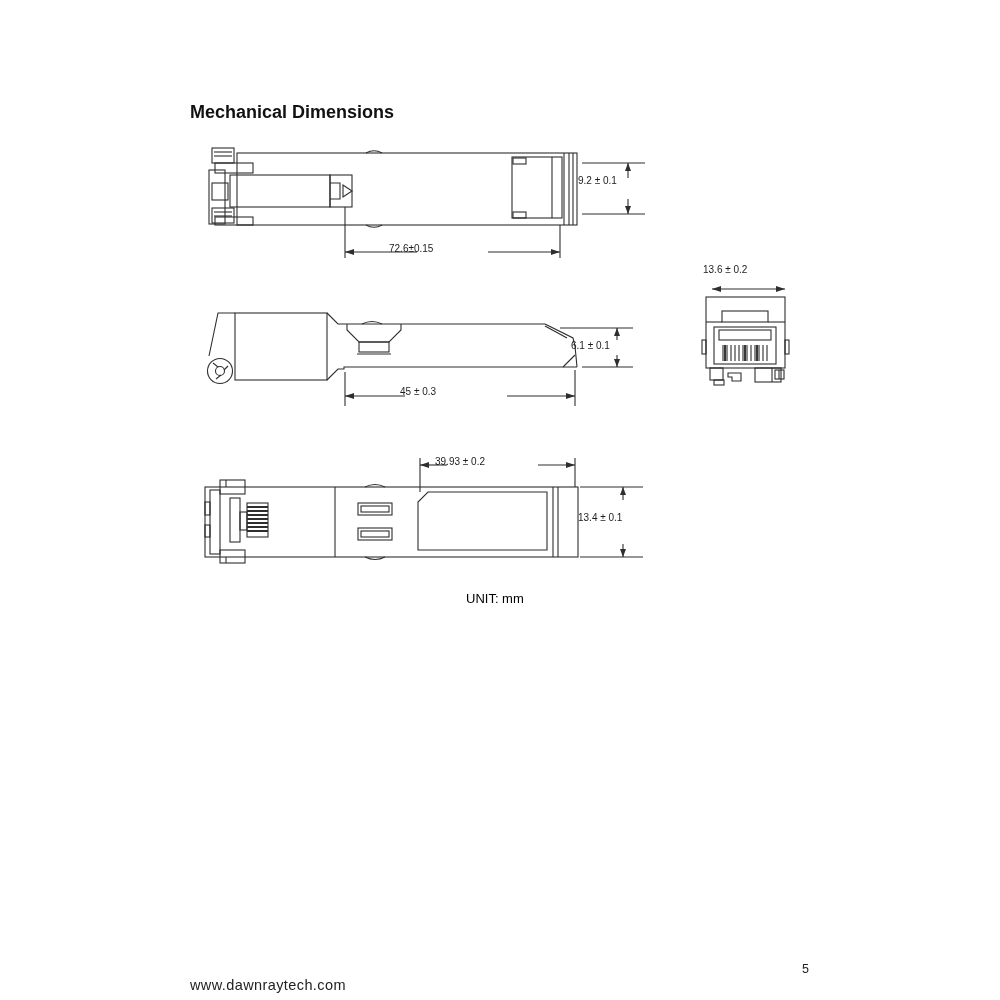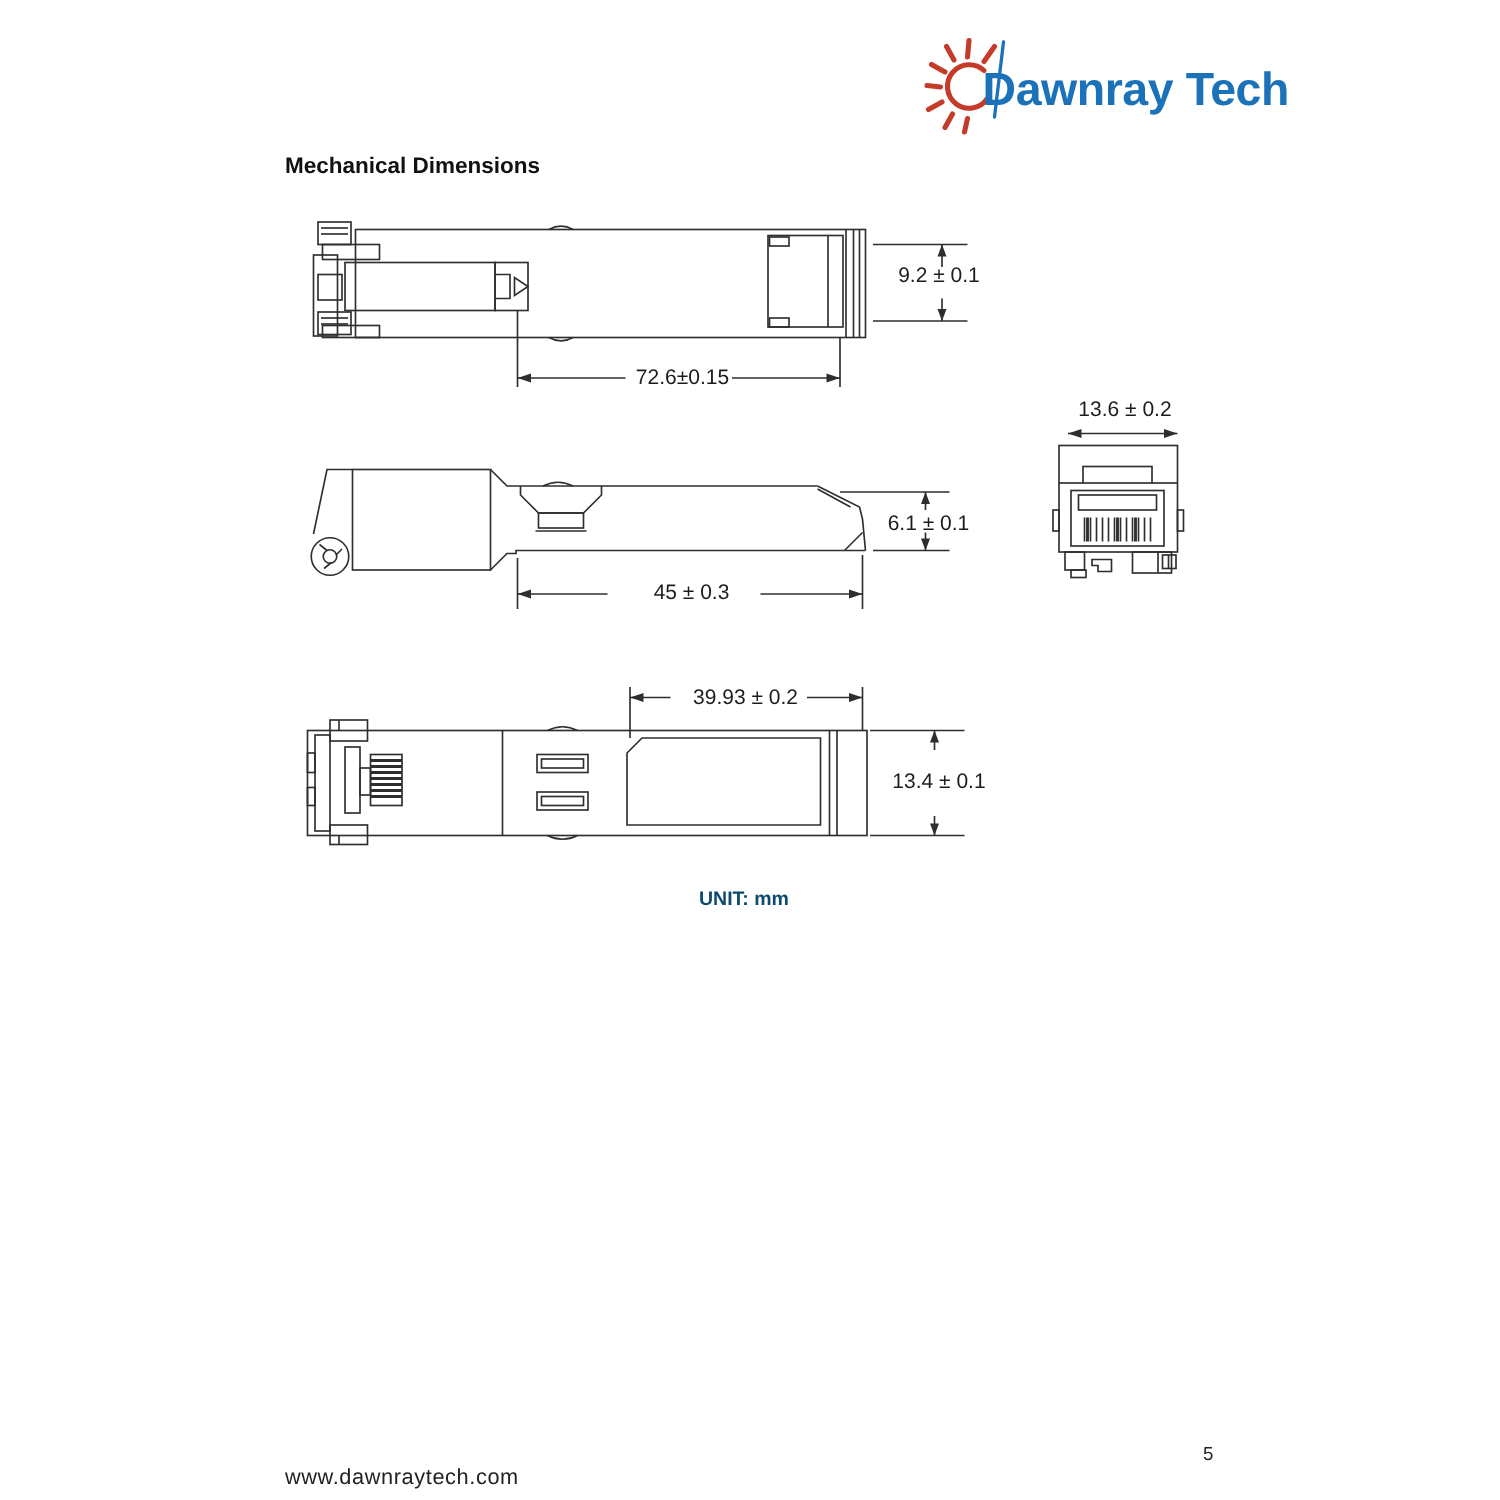--- a/index.html
+++ b/index.html
@@ -3,60 +3,43 @@
 <meta charset="utf-8">
 <style>
   html,body{margin:0;padding:0;background:#e8e8e8;}
   #page{
     position:relative;width:1000px;height:1000px;background:#ffffff;
     font-family:"Liberation Sans", sans-serif;overflow:hidden;
     color:var(--text,#1c1c1c);
   }
   .abs{position:absolute;}
   .dim{
-    font-size:14px;color:var(--text,#1c1c1c);text-align:center;
+    font-size:10px;color:var(--text,#1c1c1c);
     white-space:nowrap;display:block;
   }
-  .heading{font-size:15px;font-weight:bold;color:#111;}
-  .unit{font-size:13px;font-weight:bold;color:#0c4a6e;}
+  .heading{font-size:18px;font-weight:bold;color:#111;}
+  .unit{font-size:13px;font-weight:normal;color:#000000;}
   .logo-text{
     font-size:31px;font-weight:bold;color:var(--logo_blue,#1b72b8);
     letter-spacing:-0.3px;white-space:nowrap;
   }
   .footer-site{font-size:14.5px;letter-spacing:0.4px;color:#222;margin-top:16px;}
   .footer-page{font-size:12.5px;color:#222;}
   svg{overflow:visible;}
   .ln, .ln *{fill:none;stroke:var(--line,#2e2e2e);stroke-width:1.1;stroke-linejoin:miter;stroke-linecap:butt;}
   .thk, .thk *{fill:none;stroke:var(--line,#2e2e2e);stroke-width:1.9;}
   .ar, .ar *{fill:var(--line,#2e2e2e);stroke:none;}
   .sun, .sun *{fill:none;stroke:var(--logo_red,#c53b2a);stroke-width:3.4;stroke-linecap:round;}
   .needle{fill:none;stroke:var(--logo_blue,#1b72b8);stroke-width:2.2;stroke-linecap:round;}
 </style>
 </head>
 <body>
 
 <div id="page">
 
-  <div class="abs" style="left:612px;top:14px;width:240px;height:80px;">
-    <svg class="abs" style="left:0;top:2px;" width="80" height="78">
-      <g class="sun">
-        <path d="M44,31 A14.5,14.5 0 1 0 46,50"></path>
-        <path d="M15,42 L6,41"></path>
-        <path d="M18,32 L9,27"></path>
-        <path d="M24,24 L19,15"></path>
-        <path d="M33,22 L34,11"></path>
-        <path d="M44,25 L51,15"></path>
-        <path d="M16,52 L7,57"></path>
-        <path d="M23,60 L18,69"></path>
-        <path d="M33,63 L31,72"></path>
-      </g>
-      <path class="needle" d="M57,12 L51,62"></path>
-    </svg>
-    <span class="abs logo-text" style="left:43px;top:28px;">Dawnray Tech</span>
-  </div>
 
   <span class="abs heading" style="left:190px;top:102px;">Mechanical Dimensions</span>
 
   <svg class="abs" style="left:195px;top:140px;" width="470" height="130">
     <g class="ln">
       <rect x="42" y="13" width="340" height="72"></rect>
       <line x1="369" y1="13" x2="369" y2="85"></line>
       <line x1="374" y1="13" x2="374" y2="85"></line>
       <line x1="378" y1="13" x2="378" y2="85"></line>
       <rect x="317" y="17" width="50" height="61"></rect>

